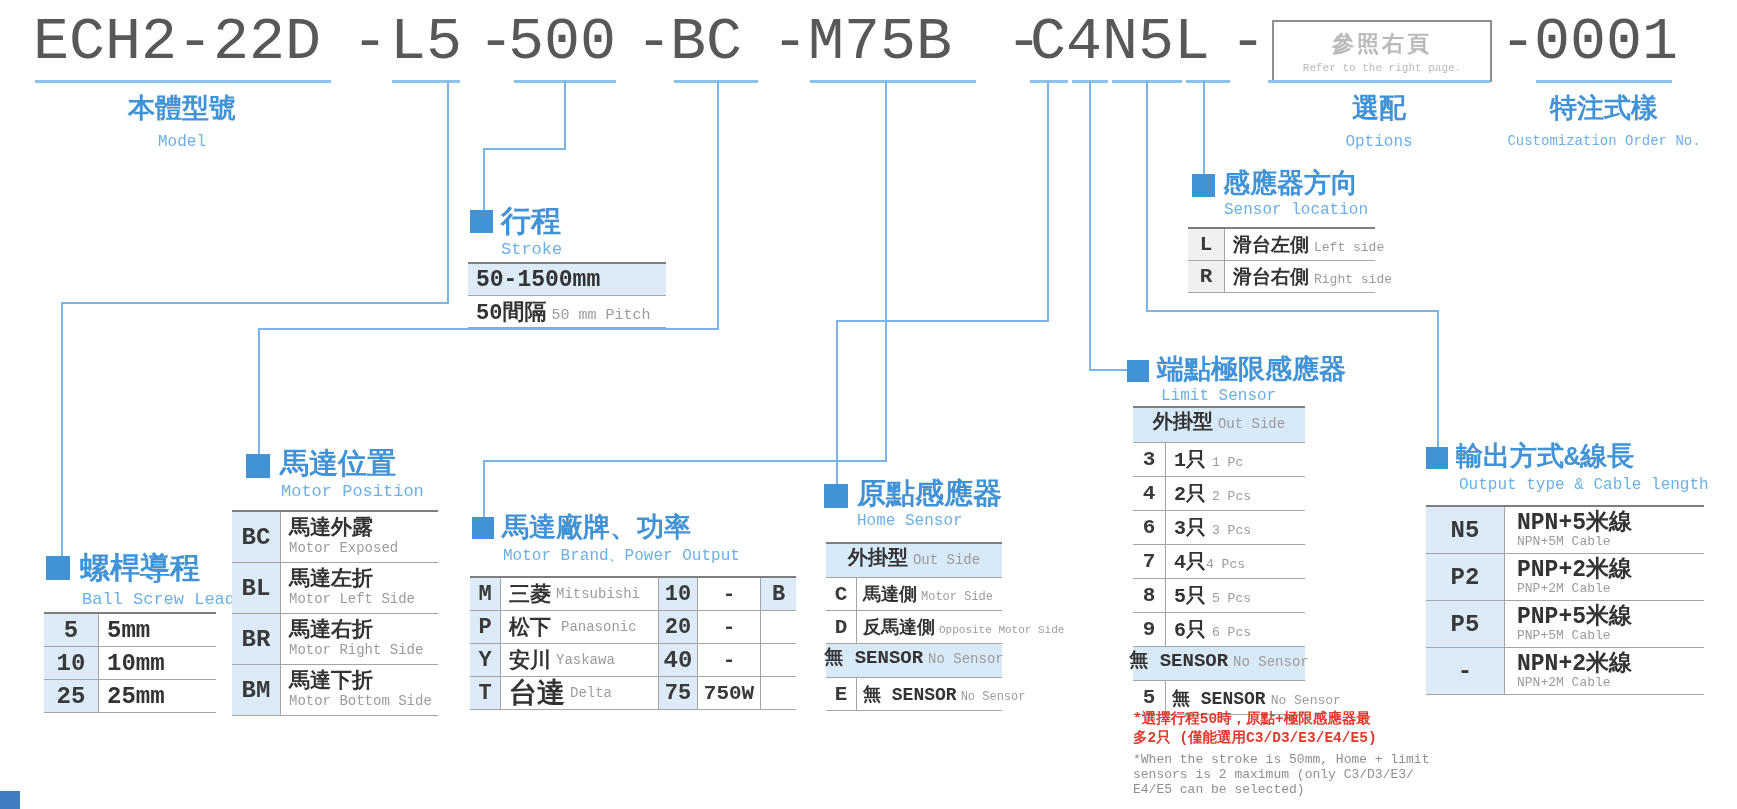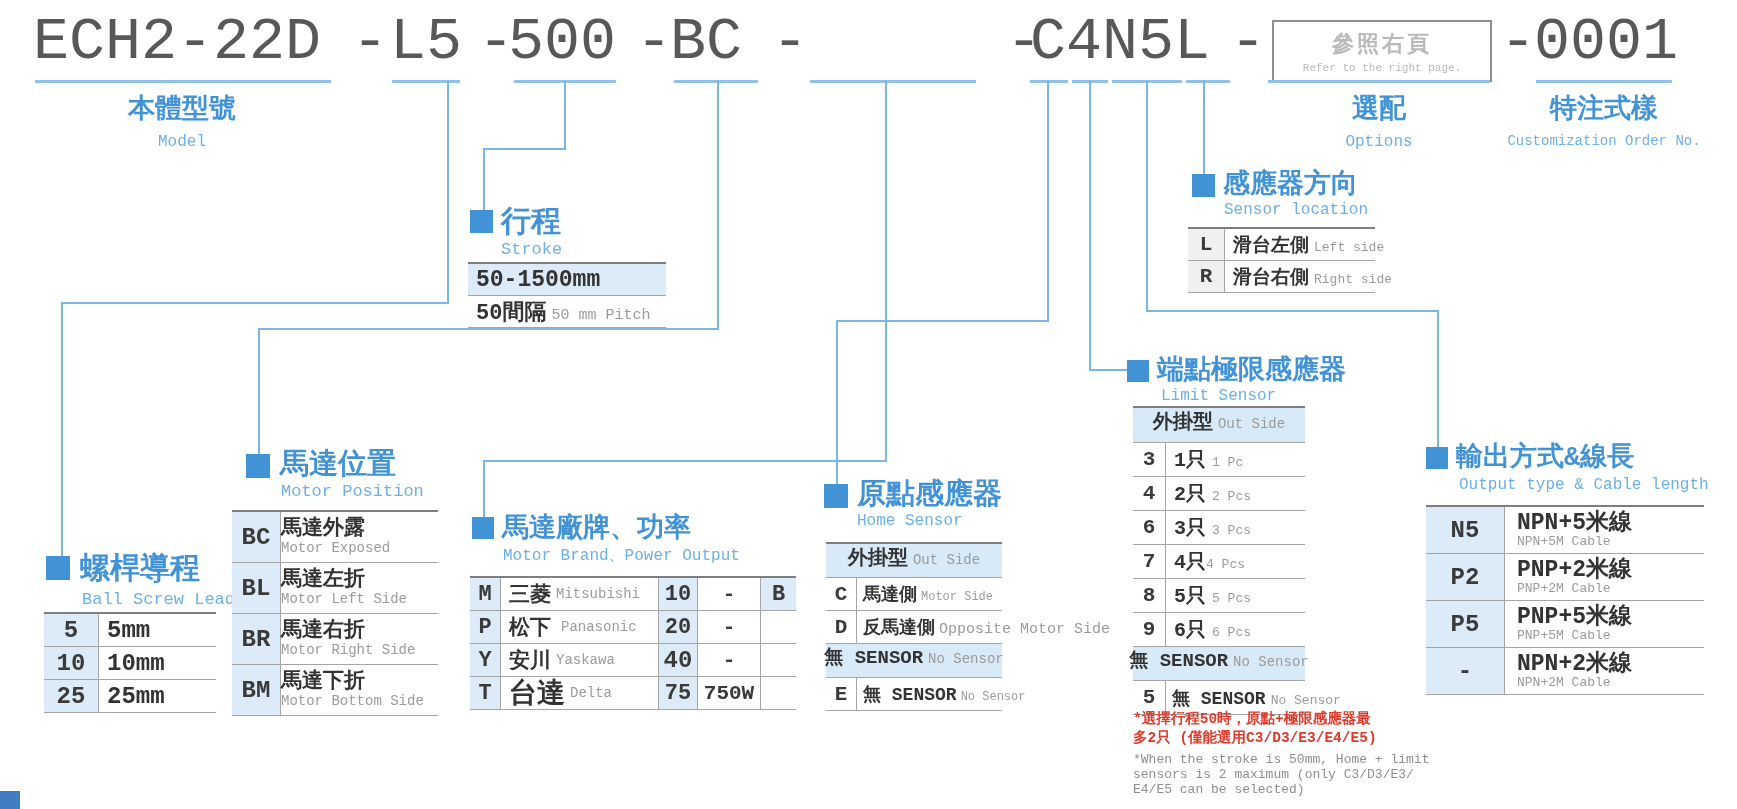--- a/index.html
+++ b/index.html
@@ -17,21 +17,21 @@
   .lblc{color:#4293d6;font-weight:bold;font-size:27px;}
   .lble{color:#6cb0e6;font-size:16px;margin-top:7px;}
   .tbl{border-top:2px solid #7e7e7e;background:#fff;}
   .trow{display:flex;border-bottom:1px solid #a5a5a5;align-items:center;}
   .ccell{align-self:stretch;background:#dcebf7;display:flex;align-items:center;justify-content:center;
          font-weight:bold;color:#3a3a3a;border-right:1px solid #a5a5a5;flex:none;}
   .wcell{align-self:stretch;background:#fff;display:flex;align-items:center;justify-content:center;
          font-weight:bold;color:#3a3a3a;border-right:1px solid #a5a5a5;flex:none;}
   .graycode{background:#f0f0f0;}
   .tcell{display:flex;align-items:baseline;padding-left:8px;white-space:nowrap;}
-  .tcell2{display:flex;flex-direction:column;justify-content:center;padding-left:0;line-height:1.08;white-space:nowrap;}
+  .tcell2{display:flex;flex-direction:column;justify-content:center;padding-left:8px;line-height:1.08;white-space:nowrap;}
   .hdrrow{display:flex;align-items:baseline;justify-content:center;background:#d8e9f7;
           border-bottom:1px solid #a5a5a5;white-space:nowrap;}
   .bcjk{font-weight:bold;color:#333;}
   .gen{color:#9b9b9b;}
   .hlrow{background:#dcebf7;}
   .refbox{border:2px solid #8f8f8f;display:flex;flex-direction:column;align-items:center;justify-content:center;background:#fff;}
   .refcjk{color:#b9b9bb;font-size:22px;font-weight:bold;letter-spacing:3px;}
   .refen{color:#b9b9bb;font-size:11px;margin-top:3px;}
   .rednote{color:#e03a2c;font-weight:bold;}
   .graynote{color:#8f8f8f;}
@@ -42,20 +42,21 @@
 <div id="canvas">
 
   <span class="abs code" style="left:33px">ECH2-22D</span>
   <span class="abs code" style="left:352px">-</span>
   <span class="abs code" style="left:390px">L5</span>
   <span class="abs code" style="left:478px">-</span>
   <span class="abs code" style="left:508px">500</span>
   <span class="abs code" style="left:636px">-</span>
   <span class="abs code" style="left:670px">BC</span>
   <span class="abs code" style="left:772px">-</span>
+  <span class="abs code" style="left:808px">M75B</span>
   <span class="abs code" style="left:1006px">-</span>
   <span class="abs code" style="left:1030px">C4N5L</span>
   <span class="abs code" style="left:1230px">-</span>
   <div class="abs refbox" style="left:1272px;top:20px;width:216px;height:58px">
     <div class="refcjk">參照右頁</div>
     <div class="refen">Refer to the right page.</div>
   </div>
   <span class="abs code" style="left:1500px">-</span>
   <span class="abs code" style="left:1534px">0001</span>
 
@@ -246,21 +247,21 @@
       <div class="wcell" style="width:30px;font-size:21px">C</div>
       <div class="tcell" style="padding-left:6px">
         <span class="bcjk" style="font-size:18px">馬達側</span>
         <span class="gen" style="font-size:12px;margin-left:4px">Motor Side</span>
       </div>
     </div>
     <div class="trow" style="height:32px">
       <div class="wcell" style="width:30px;font-size:21px">D</div>
       <div class="tcell" style="padding-left:6px">
         <span class="bcjk" style="font-size:18px">反馬達側</span>
-        <span class="gen" style="font-size:15px;margin-left:4px">Opposite Motor Side</span>
+        <span class="gen" style="font-size:11px;margin-left:4px">Opposite Motor Side</span>
       </div>
     </div>
     <div class="hdrrow" style="height:33px">
       <span class="bcjk" style="font-size:19px">無 SENSOR</span>
       <span class="gen" style="font-size:14px;margin-left:5px">No Sensor</span>
     </div>
     <div class="trow" style="height:32px">
       <div class="wcell" style="width:30px;font-size:21px">E</div>
       <div class="tcell" style="padding-left:6px">
         <span class="bcjk" style="font-size:18px">無 SENSOR</span>

